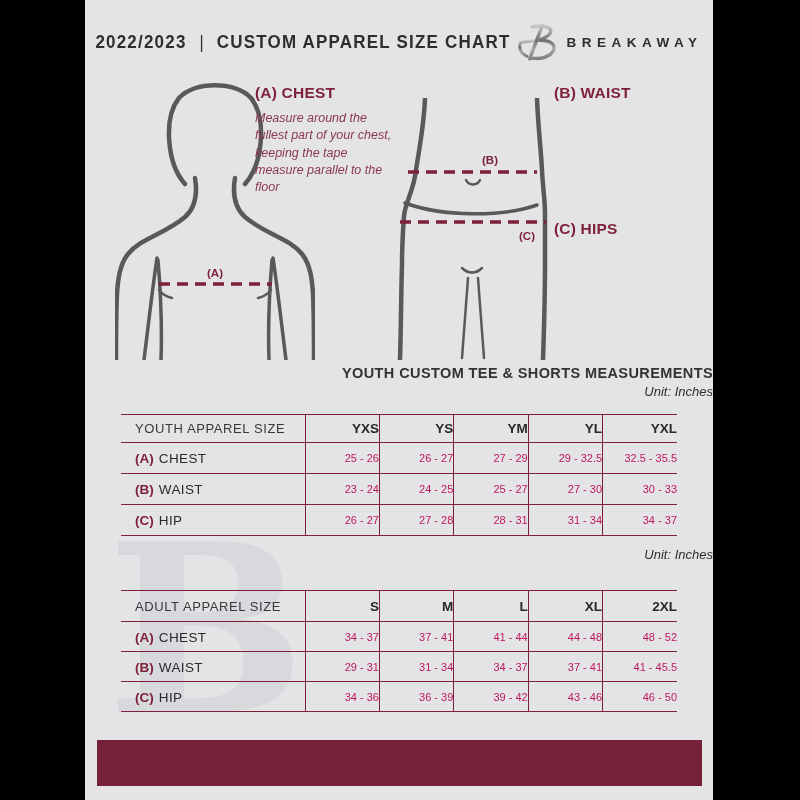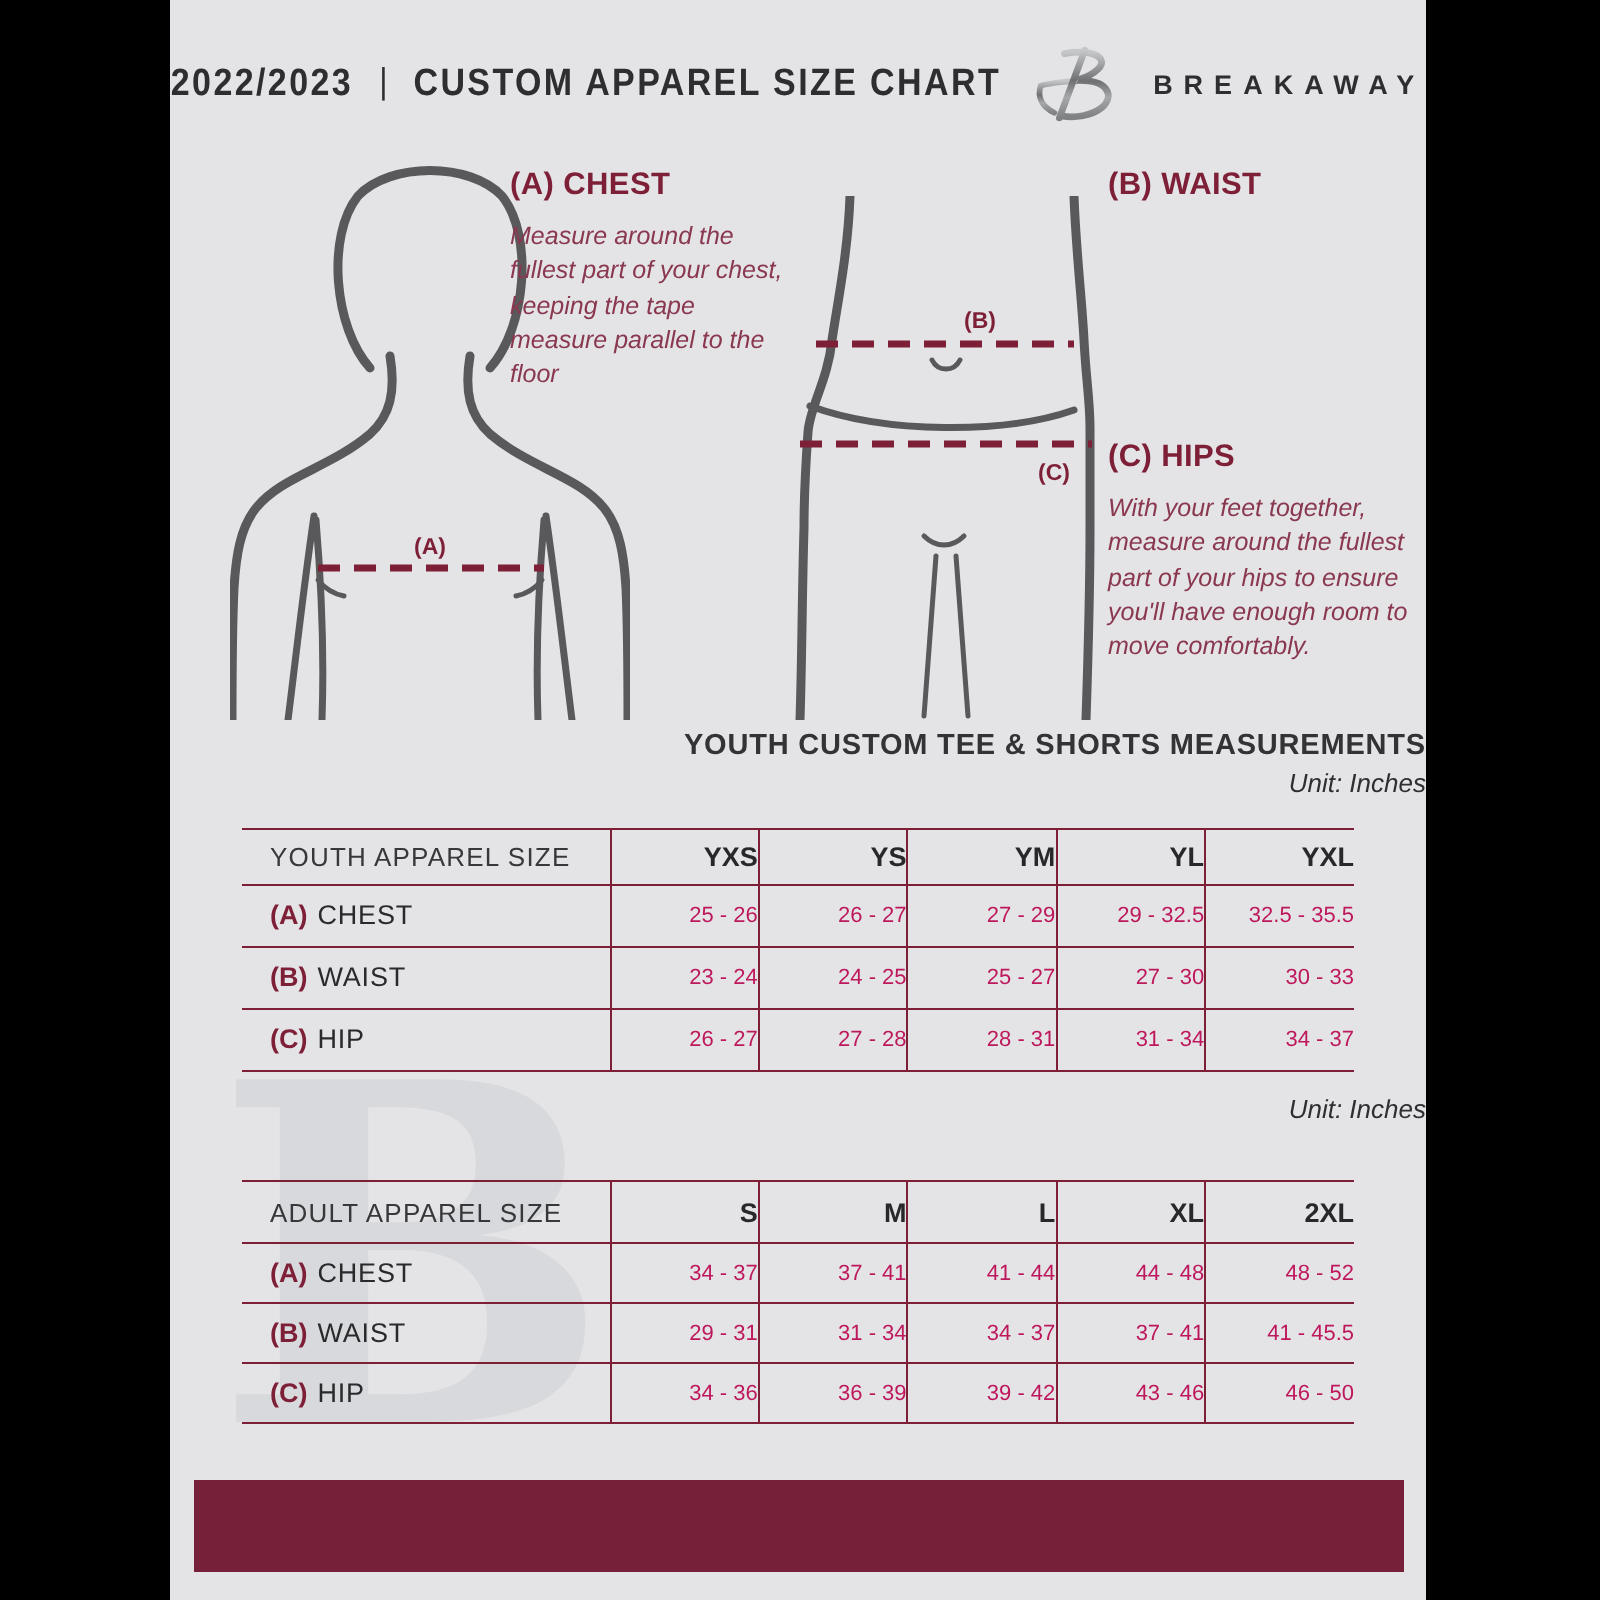--- a/index.html
+++ b/index.html
@@ -7,21 +7,21 @@
     width:800px;height:800px;position:relative;background:#000;
     font-family:"Liberation Sans",sans-serif;overflow:hidden;
   }
   .page{
     position:absolute;left:85px;top:0;width:628px;height:800px;
     background:var(--page_bg,#e4e4e6);overflow:hidden;
   }
   
   .header{
     position:absolute;top:22px;left:0;width:100%;height:40px;
-    display:flex;justify-content:center;align-items:center;gap:16px;
+    display:flex;justify-content:center;align-items:center;gap:6px;
   }
   .hdr-group{display:flex;align-items:center;gap:11px;transform:scaleY(1.12);}
   .hdr-year,.hdr-title{
     font-weight:bold;font-size:17px;letter-spacing:1.2px;color:var(--dark_text,#2e2e30);white-space:nowrap;
   }
   .hdr-sep{font-size:16px;color:var(--dark_text,#2e2e30);font-weight:normal;padding:0 2px;}
   .brand{
     font-weight:bold;font-size:13.5px;letter-spacing:5.5px;color:var(--dark_text,#2e2e30);
     white-space:nowrap;
   }
@@ -137,21 +137,20 @@
 
   <div id="chest-guide" class="guide">
     <div class="guide-h">(A) CHEST</div>
     <p class="guide-p">Measure around the fullest part of your chest, keeping the tape measure parallel to the floor</p>
   </div>
   <div id="waist-guide" class="guide">
     <div class="guide-h">(B) WAIST</div>
   </div>
   <div id="hips-guide" class="guide">
     <div class="guide-h">(C) HIPS</div>
-    <p class="guide-p">With your feet together, measure around the fullest part of your hips to ensure you'll have enough room to move comfortably.</p>
   </div>
 
   <div id="youth-title" class="tbl-head">
     <div class="tbl-title">YOUTH CUSTOM TEE &amp; SHORTS MEASUREMENTS</div>
     <div class="tbl-unit">Unit: Inches</div>
   </div>
   <table id="youth-table" class="size-table">
     <colgroup>
         <col class="c0">
         <col>

